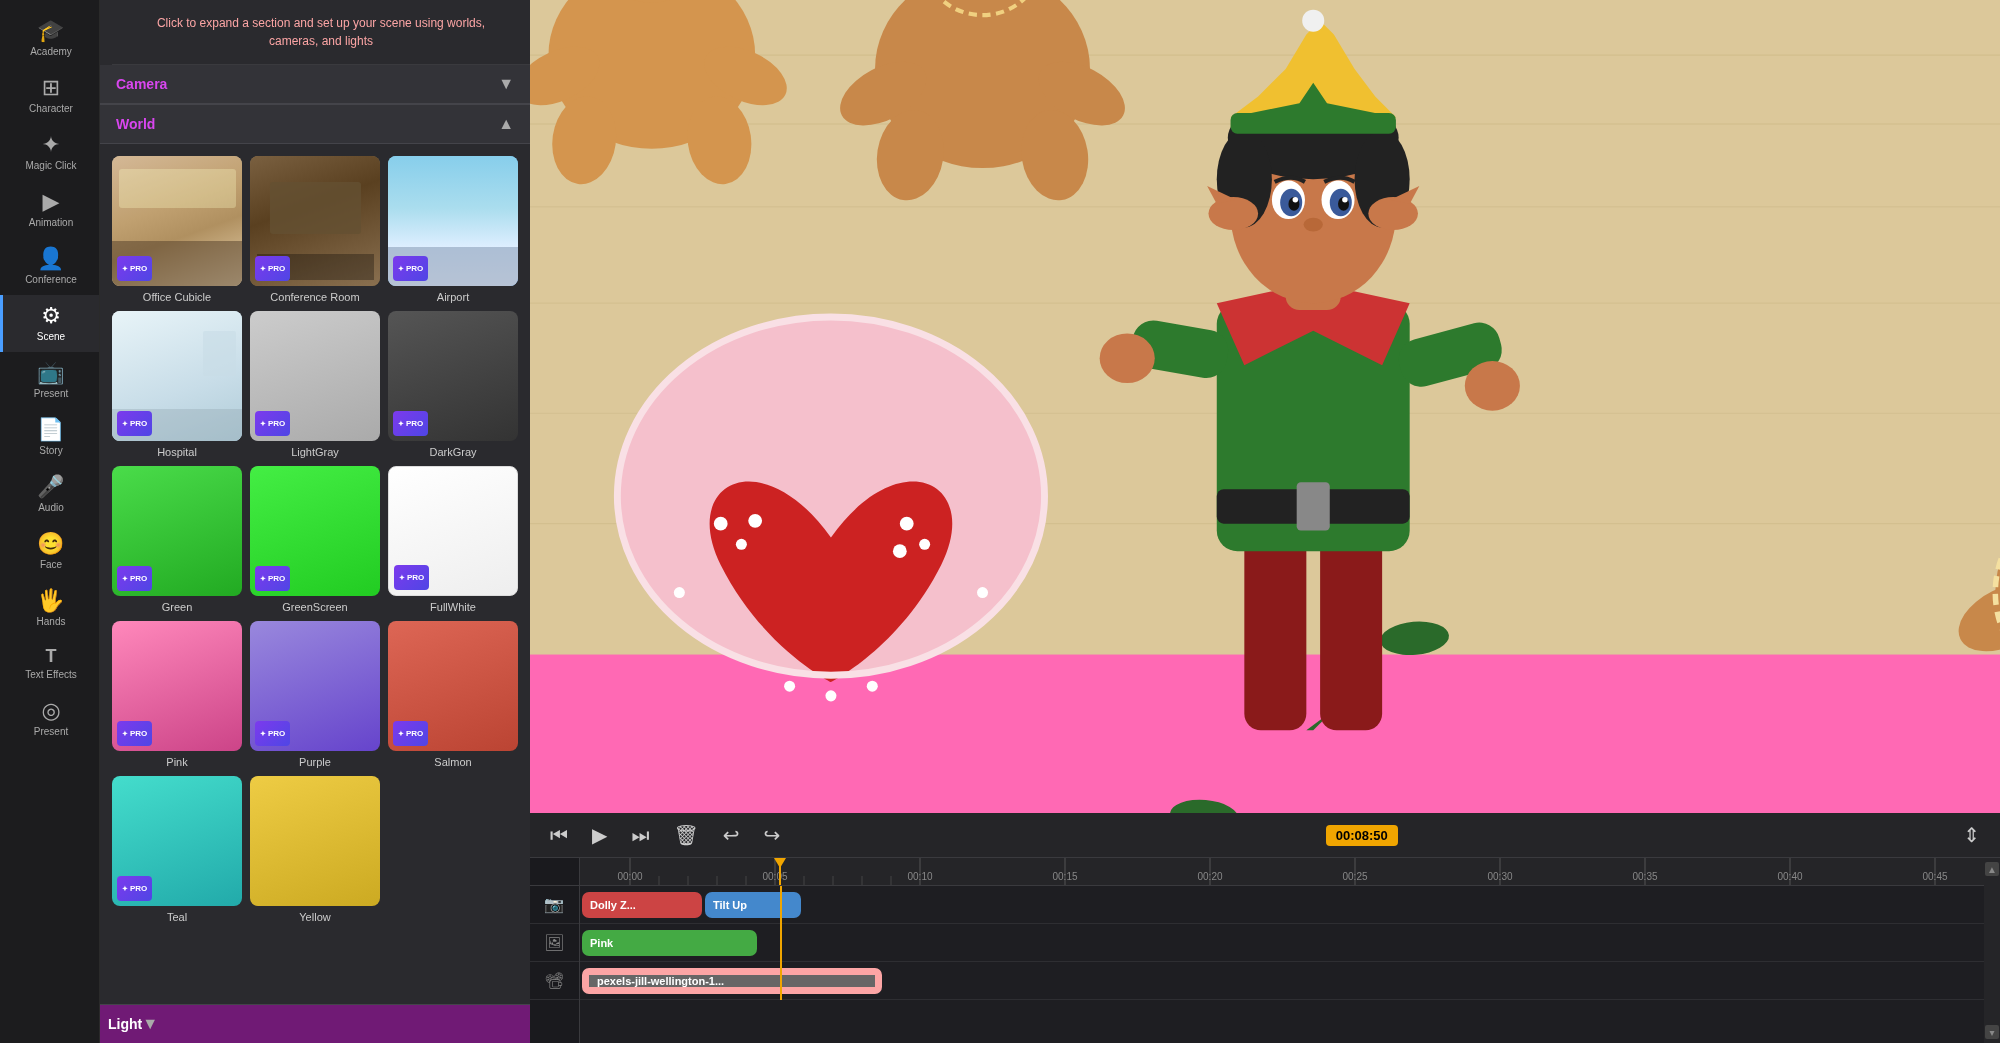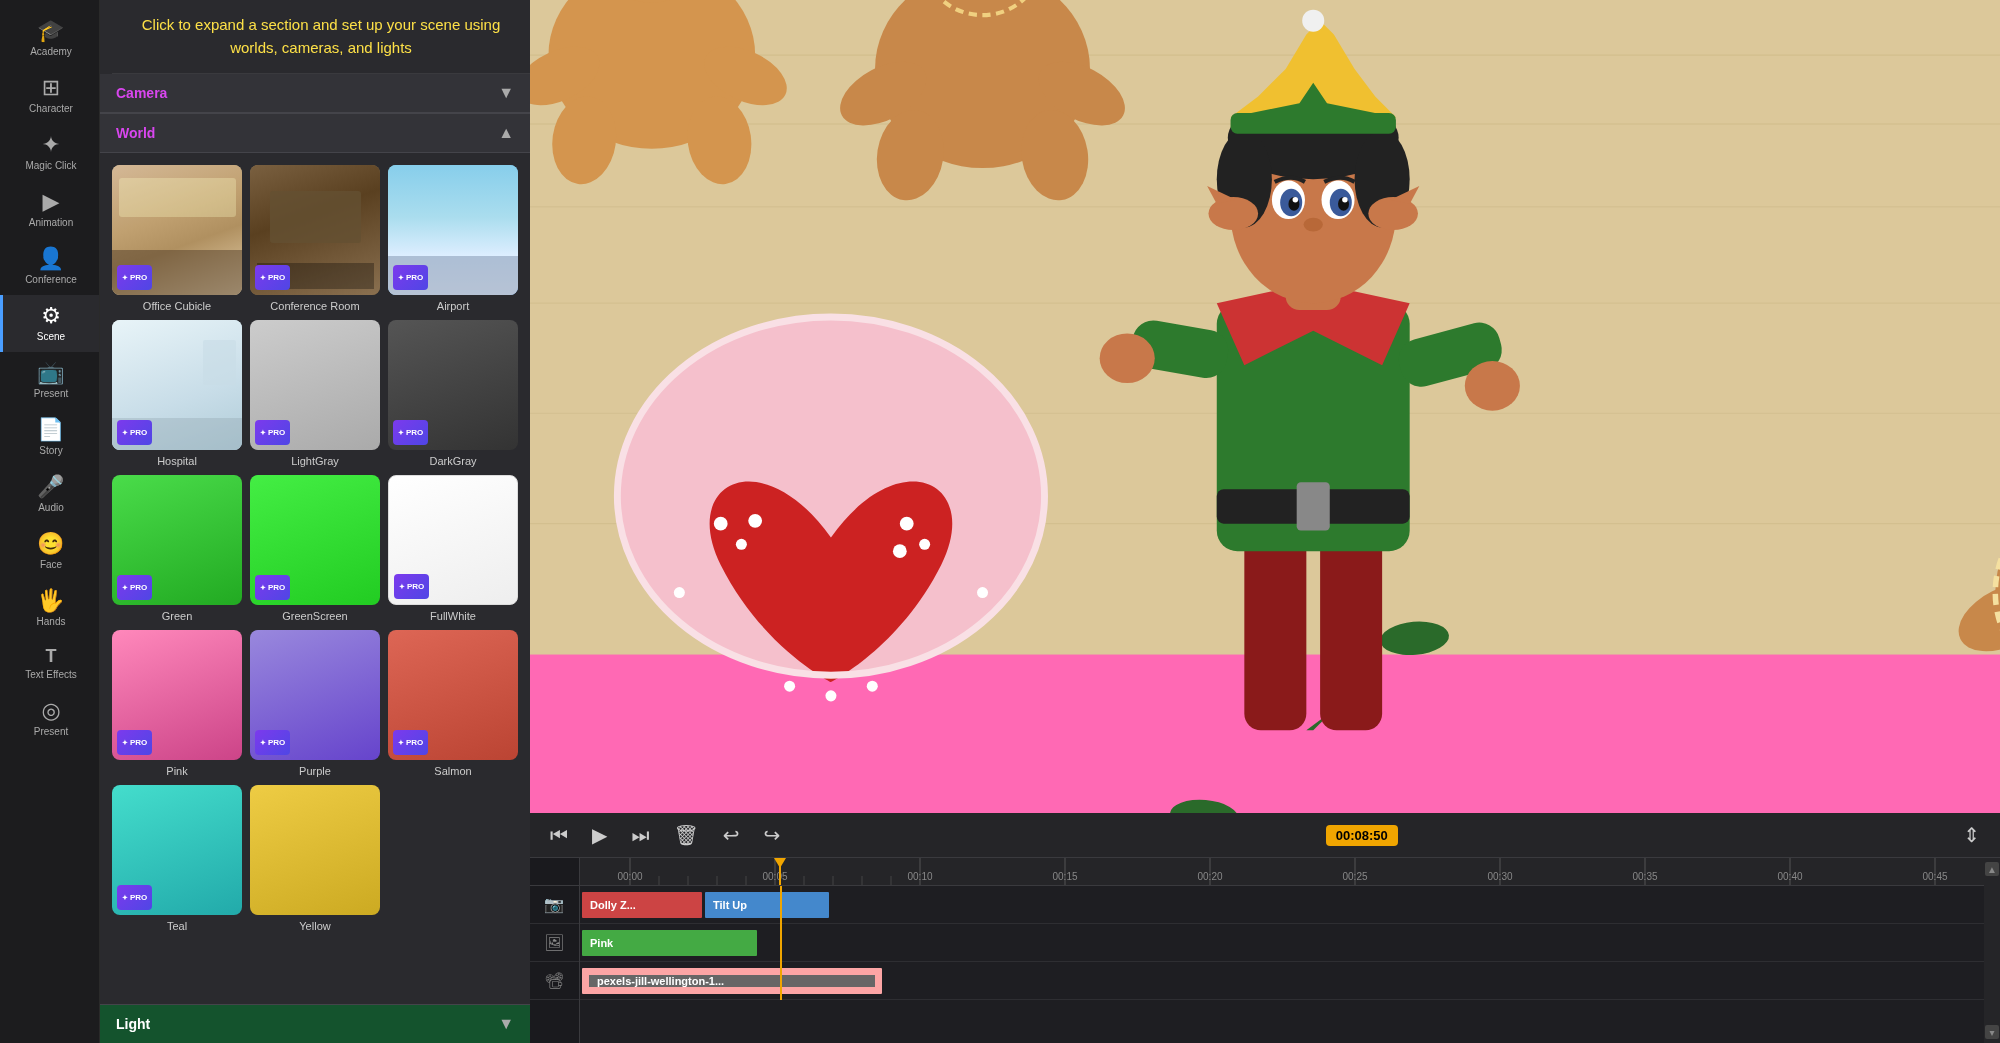--- a/index.html
+++ b/index.html
@@ -55,22 +55,22 @@
     .panel {
       width: 430px;
       background: #2a2a2e;
       display: flex;
       flex-direction: column;
       flex-shrink: 0;
       overflow: hidden;
     }
     .panel-hint {
       text-align: center;
-      color: #fde047;
-      font-size: 15px;
+      color: #fca5a5;
+      font-size: 12px;
       padding: 14px 20px;
       line-height: 1.5;
       border-bottom: 1px solid #3a3a3e;
       margin-left: 12px;
     }
 
     .section-header {
       display: flex;
       align-items: center;
       justify-content: space-between;
@@ -228,32 +228,32 @@
       flex: 1;
       height: 100%;
       position: relative;
       overflow: hidden;
     }
 
     .clip {
       position: absolute;
       height: 26px;
       top: 6px;
-      border-radius: 1px;
+      border-radius: 7px;
       display: flex;
       align-items: center;
       padding: 0 8px;
       font-size: 11px;
       font-weight: 600;
       color: #fff;
       overflow: hidden;
       white-space: nowrap;
     }
     .clip-camera-1 { background: #cc4444; left: 2px; width: 120px; }
-    .clip-camera-2 { background: #4488cc; left: 125px; width: 124px; }
+    .clip-camera-2 { background: #4488cc; left: 125px; width: 96px; }
     .clip-world { background: #44aa44; left: 2px; width: 175px; }
     .clip-video { background: #666; left: 2px; width: 300px; border: 7px solid #fca5a5; }
 
     
     .timeline-scrollbar {
       width: 16px;
       background: #252528;
       display: flex;
       flex-direction: column;
       align-items: center;
@@ -268,26 +268,25 @@
       display: flex;
       align-items: center;
       justify-content: center;
       color: #888;
       font-size: 10px;
       cursor: pointer;
     }
 
     
     .light-section {
-      background: #14532d;
+      background: #701a75;
       border-top: 1px solid #44444a;
-      padding: 10px 16px;
-      display: flex;
-      align-items: center;
-      justify-content: space-between;
+      padding: 10px 8px;
+      display: flex;
+      align-items: center;
       flex-shrink: 0;
     }
     .light-label {
       color: #fff;
       font-size: 14px;
       font-weight: 600;
     }
 
     
     .world-section-header {

